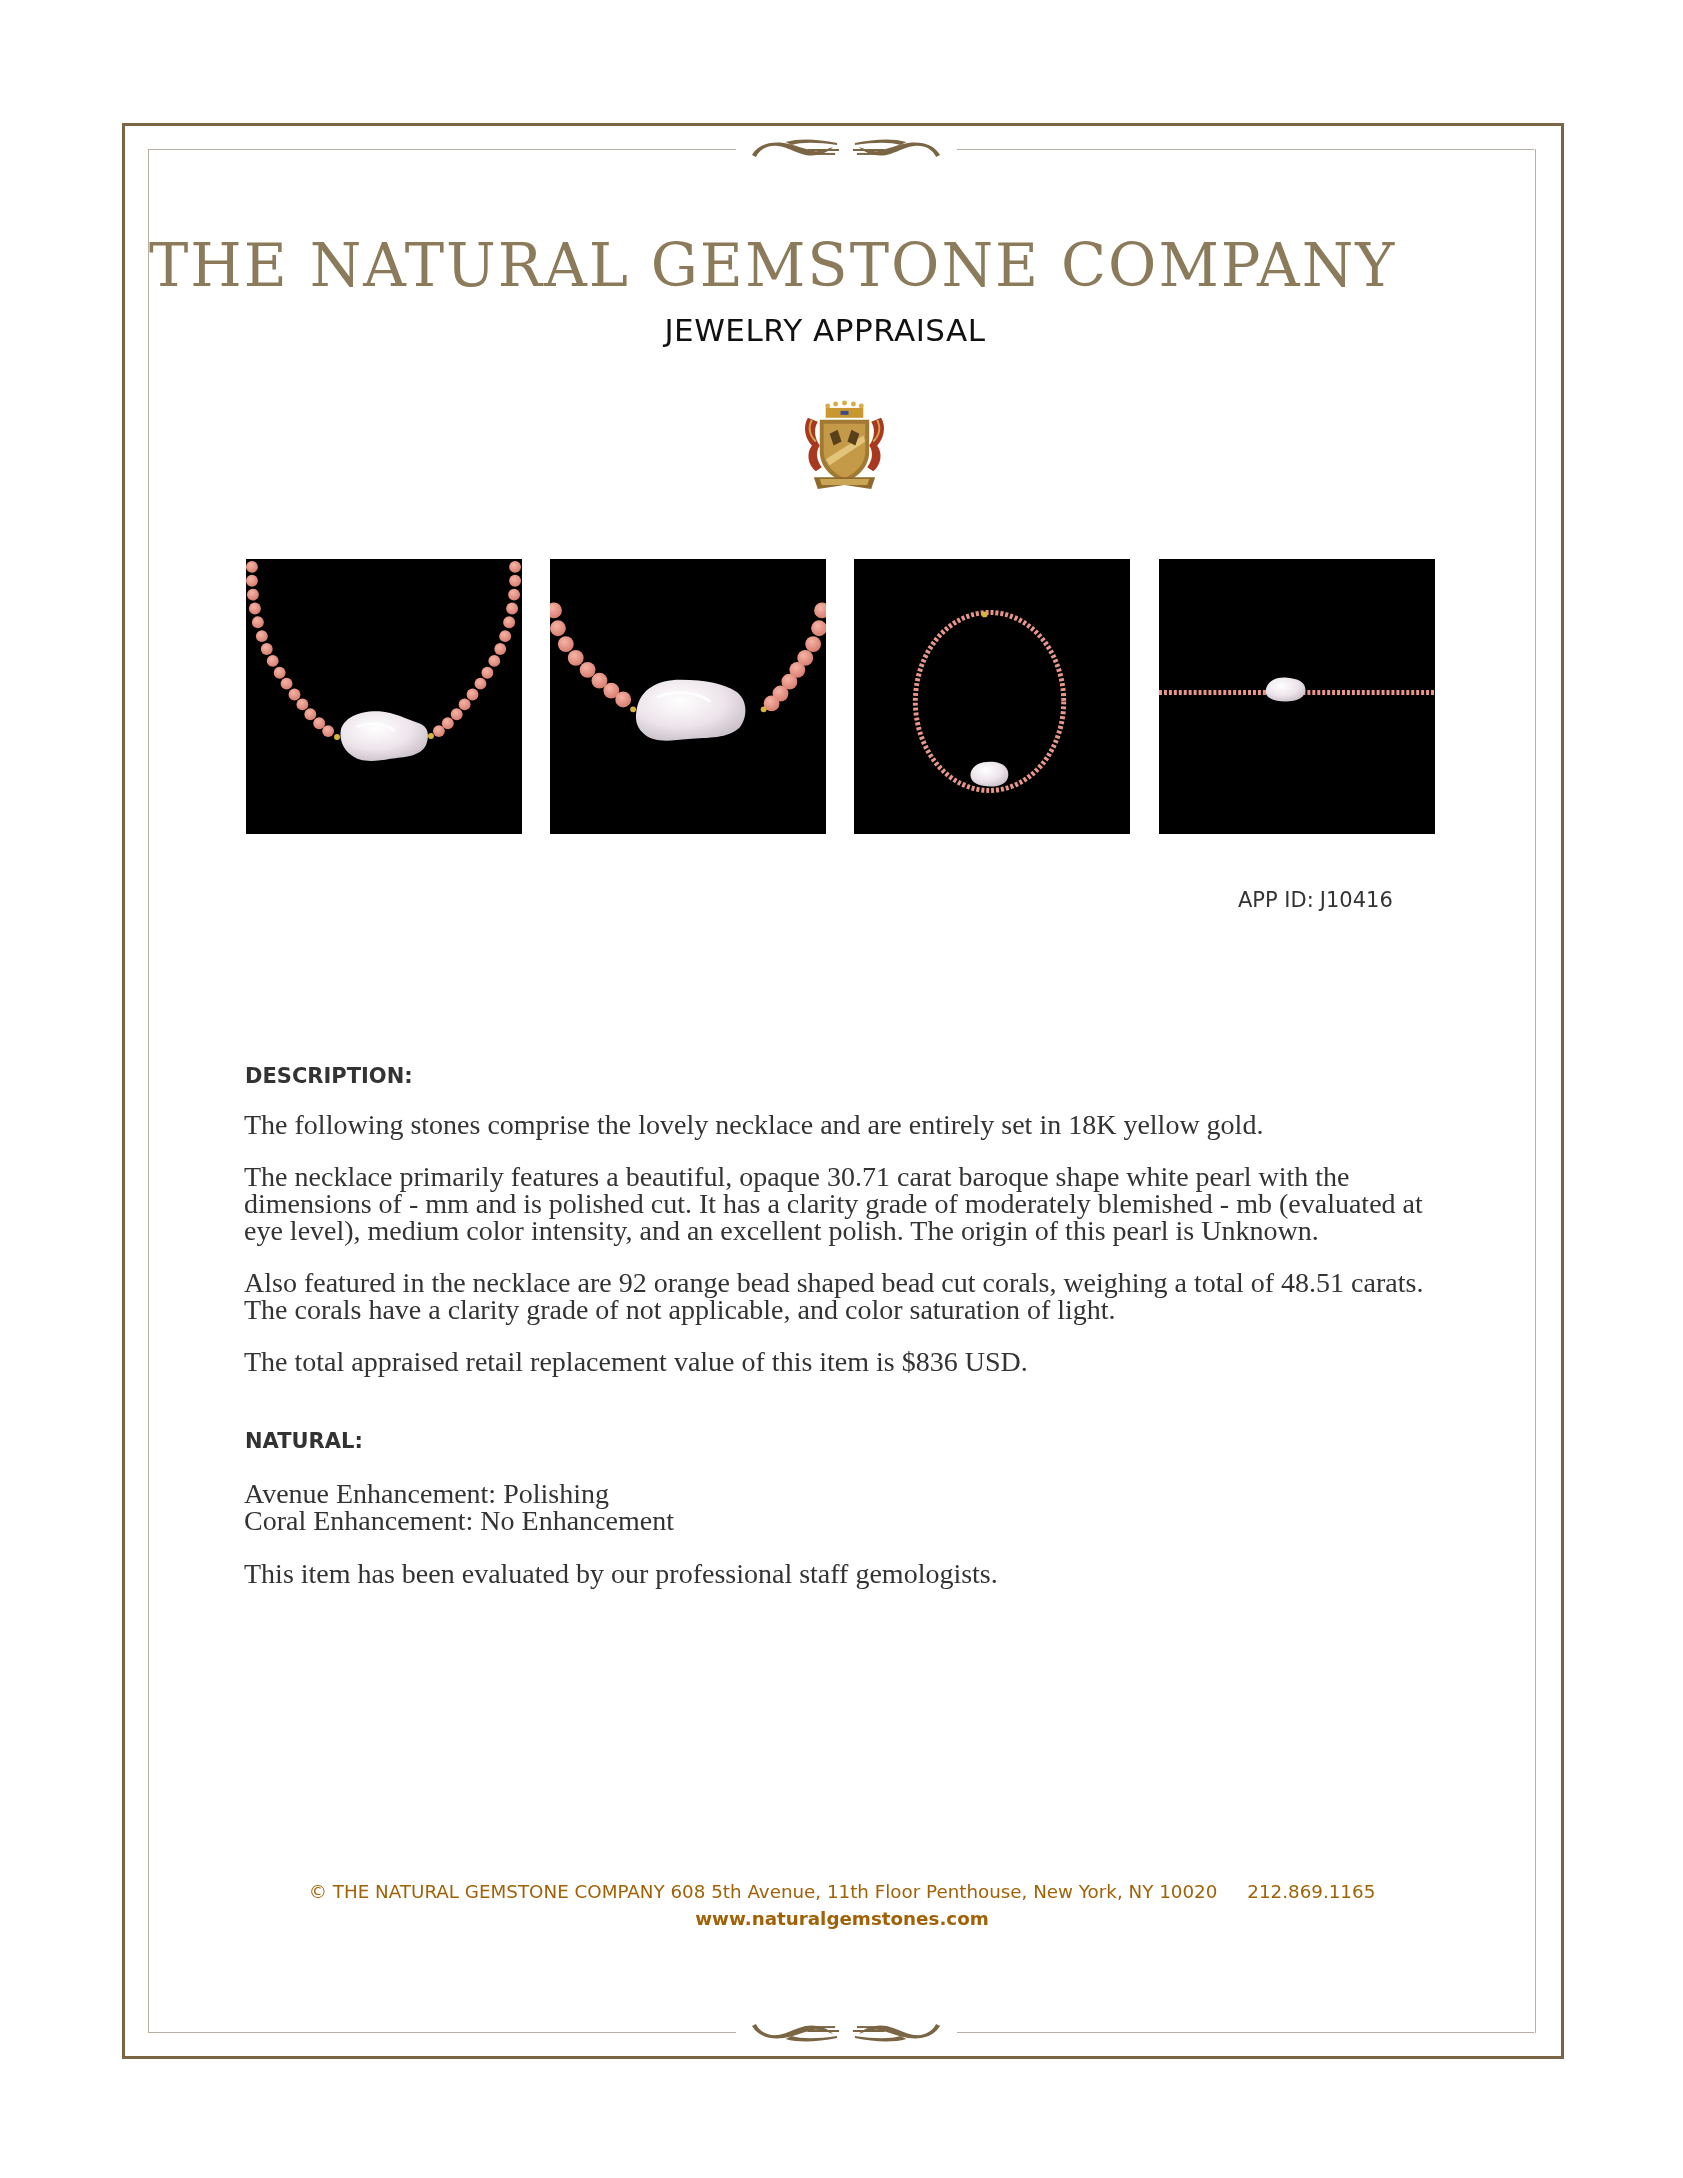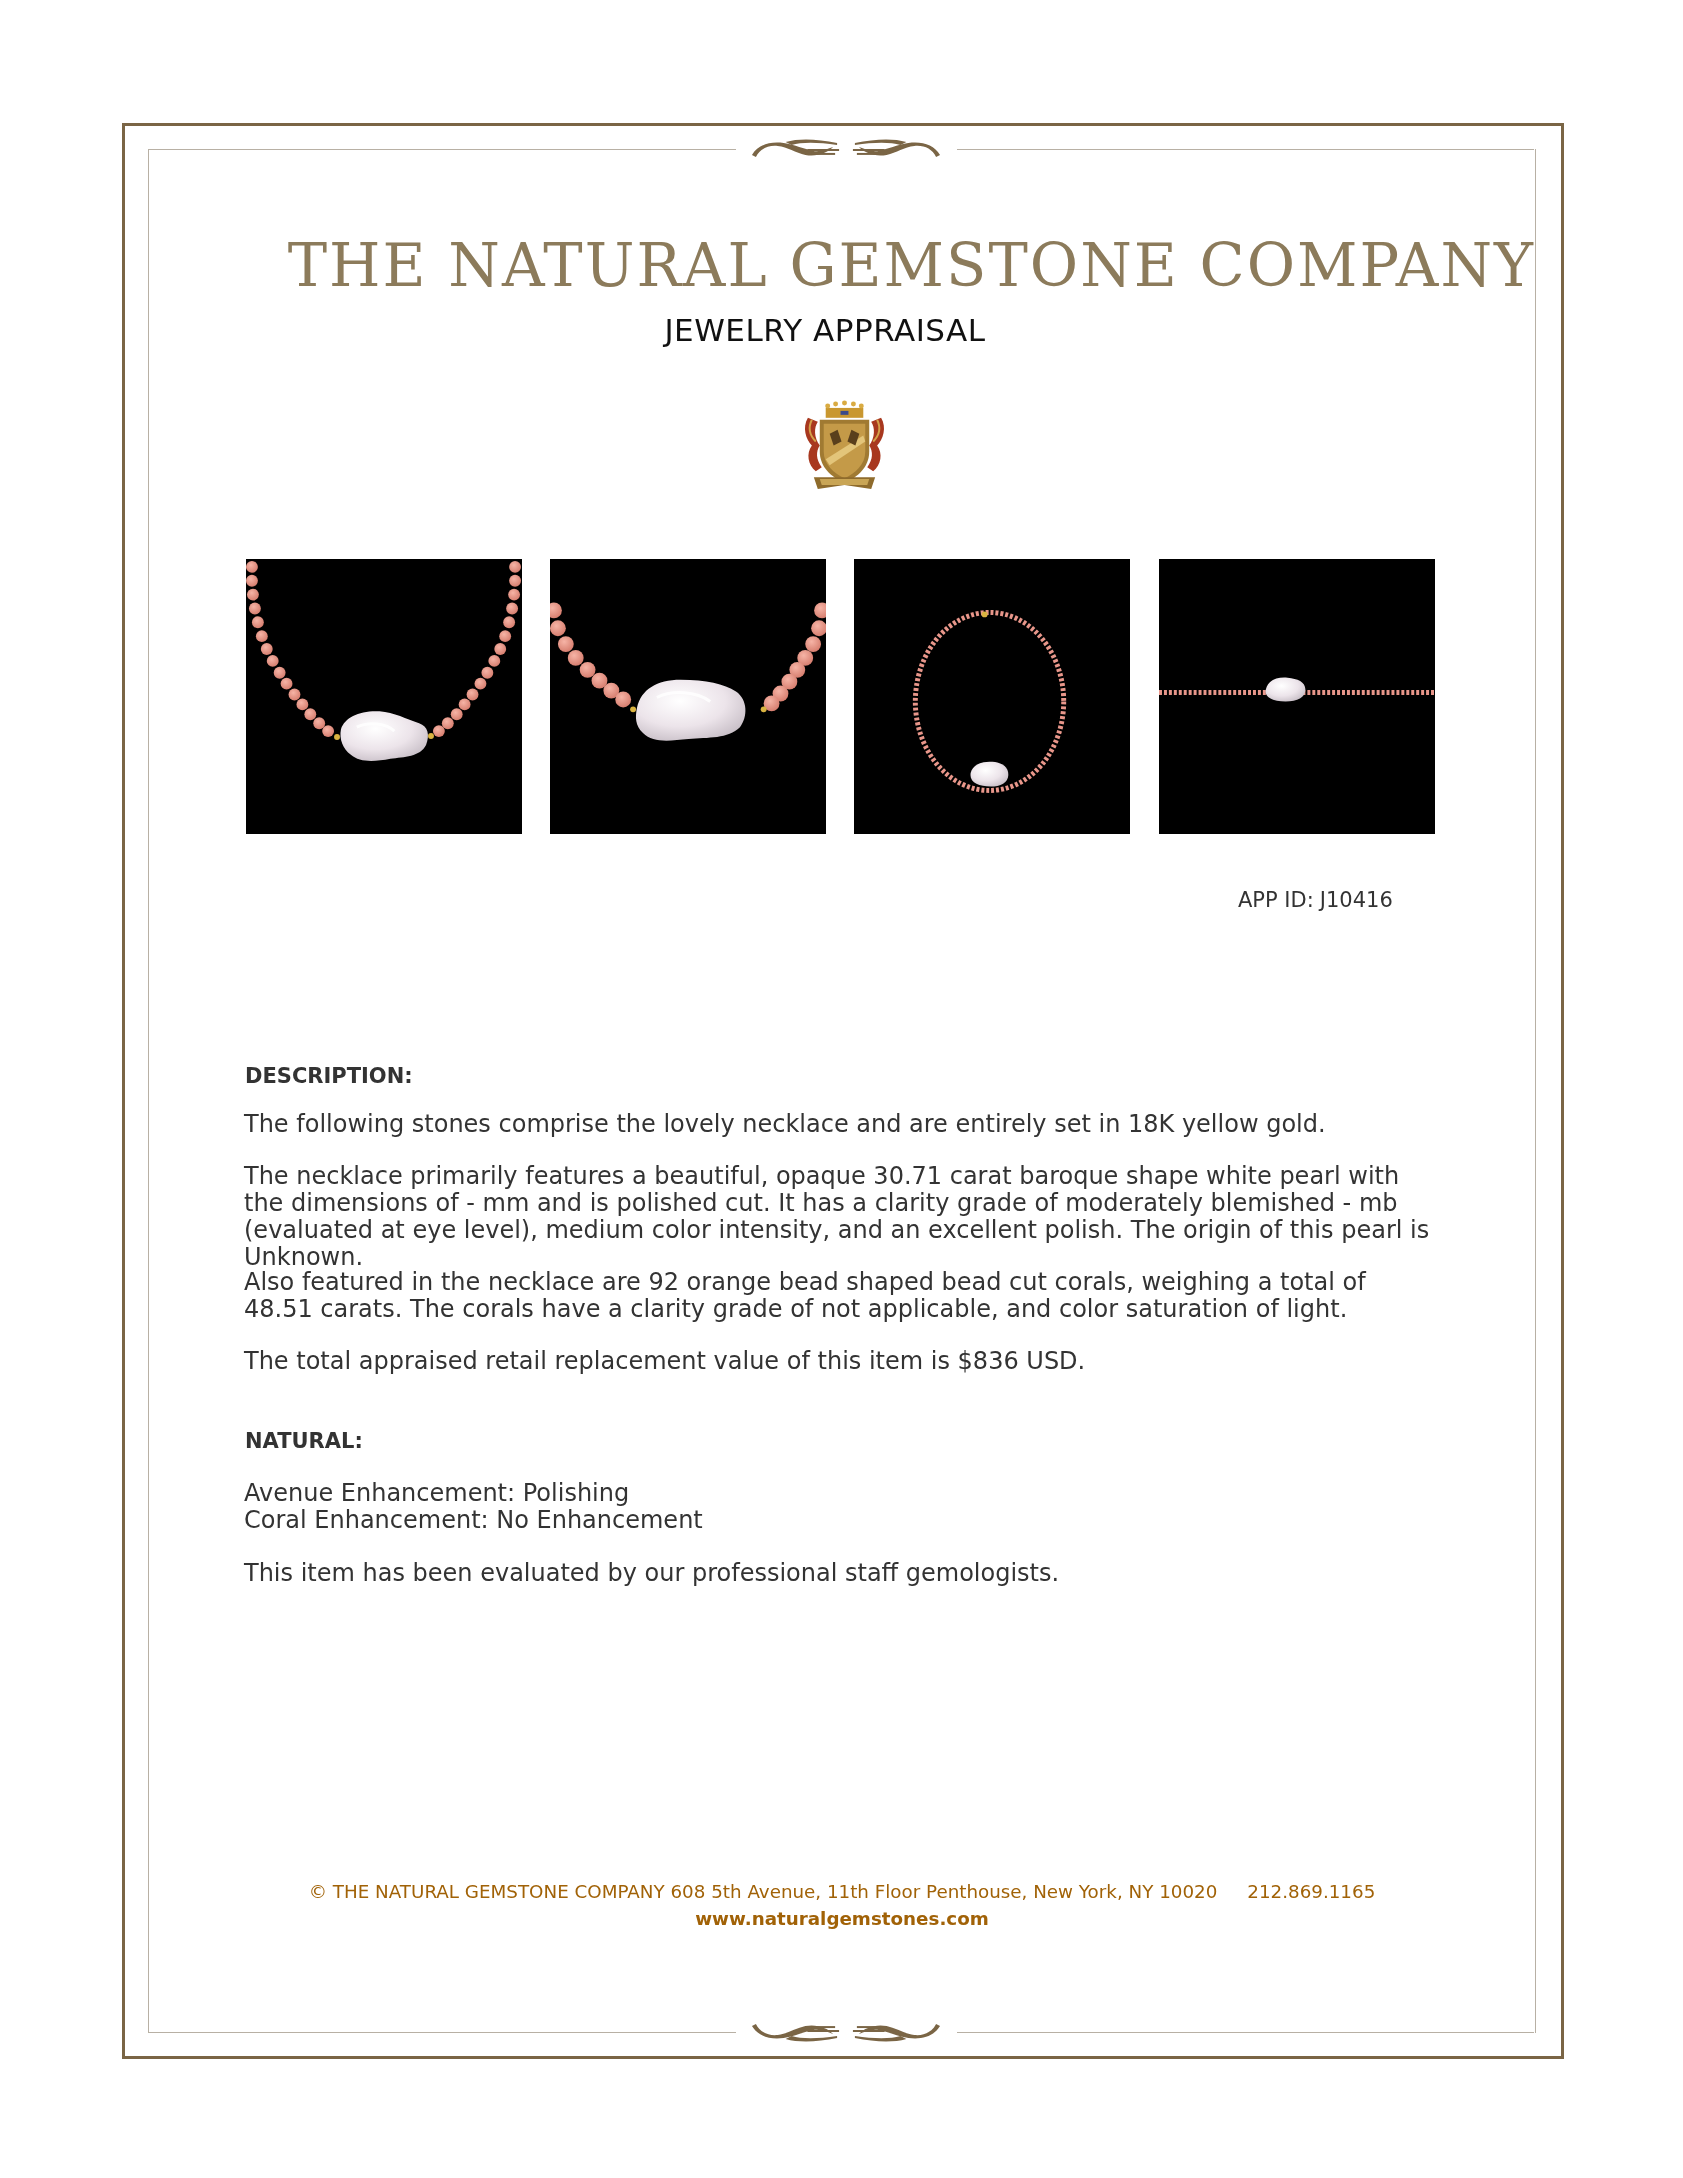--- a/index.html
+++ b/index.html
@@ -9,33 +9,33 @@
     .inner-top-l { left: 148px; top: 149px; width: 588px; height: 1px; }
     .inner-top-r { left: 957px; top: 149px; width: 577px; height: 1px; }
     .inner-bot-l { left: 148px; top: 2032px; width: 588px; height: 1px; }
     .inner-bot-r { left: 957px; top: 2032px; width: 577px; height: 1px; }
     .inner-left { left: 148px; top: 149px; width: 1px; height: 1884px; }
     .inner-right { left: 1535px; top: 149px; width: 1px; height: 1884px; }
     .ornament { position: absolute; left: 748px; width: 196px; height: 24px; }
     .ornament-top { top: 135px; }
     .ornament-bottom { top: 2022px; transform: scaleY(-1); }
 
-    .title { position: absolute; left: 149px; width: 1386px; top: 236px; text-align: right; font-family: "DejaVu Serif", serif; font-size: 59px; letter-spacing: 2px; color: #8c7b5b; font-weight: normal; line-height: 1; white-space: nowrap; }
+    .title { position: absolute; left: 149px; width: 1386px; top: 236px; text-align: left; font-family: "DejaVu Serif", serif; font-size: 59px; letter-spacing: 2px; color: #8c7b5b; font-weight: normal; line-height: 1; white-space: nowrap; }
     .subtitle { position: absolute; left: 132px; width: 1386px; top: 315px; text-align: center; font-family: "DejaVu Sans", sans-serif; font-size: 31px; color: #111111; line-height: 1; letter-spacing: 0.5px; }
 
     .crest { position: absolute; left: 800px; top: 398px; width: 89px; height: 95px; }
 
     .photos { position: absolute; top: 559px; left: 246px; width: 1190px; height: 275px; }
     .photo { position: absolute; top: 0; width: 276px; height: 275px; background: #000000; overflow: hidden; }
 
     .app-id { position: absolute; left: 1238px; top: 888px; font-size: 21px; color: #333333; white-space: nowrap; }
     .app-id span { margin-right: 6px; }
 
     .section-label { position: absolute; left: 245px; font-size: 21px; color: #333333; white-space: nowrap; font-weight: bold; }
-    .para { position: absolute; left: 244px; width: 1188px; font-size: 24px; line-height: 27px; color: #333333; }
+    .para { position: absolute; left: 244px; width: 1188px; font-size: 28px; line-height: 27px; color: #333333; font-family: Liberation Serif, serif; }
 
     .footer { position: absolute; left: 149px; width: 1386px; text-align: center; color: #a16207; font-size: 18.3px; line-height: 27px; white-space: nowrap; }
     .footer .phone { margin-left: 30px; }
   </style>
 </head>
 <body>
 
 <div class="outer-border"></div>
 <div class="inner-line inner-top-l"></div>
 <div class="inner-line inner-top-r"></div>

